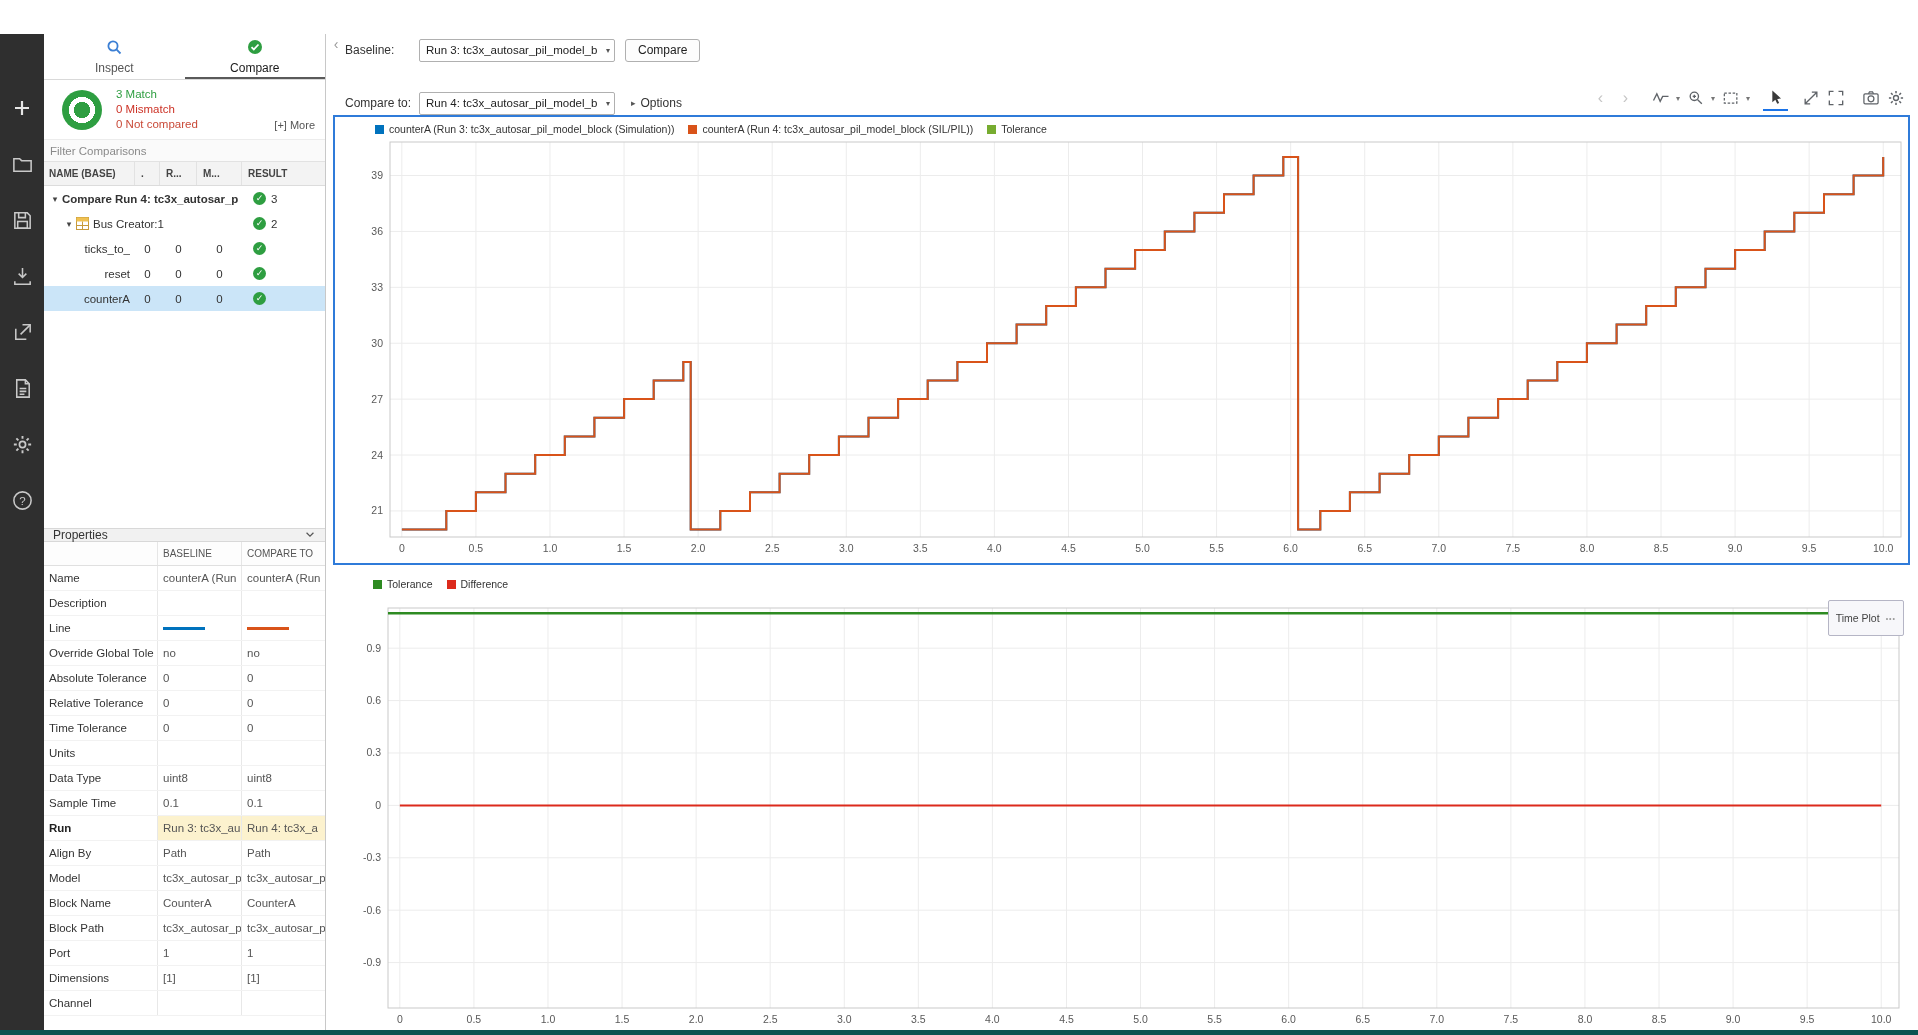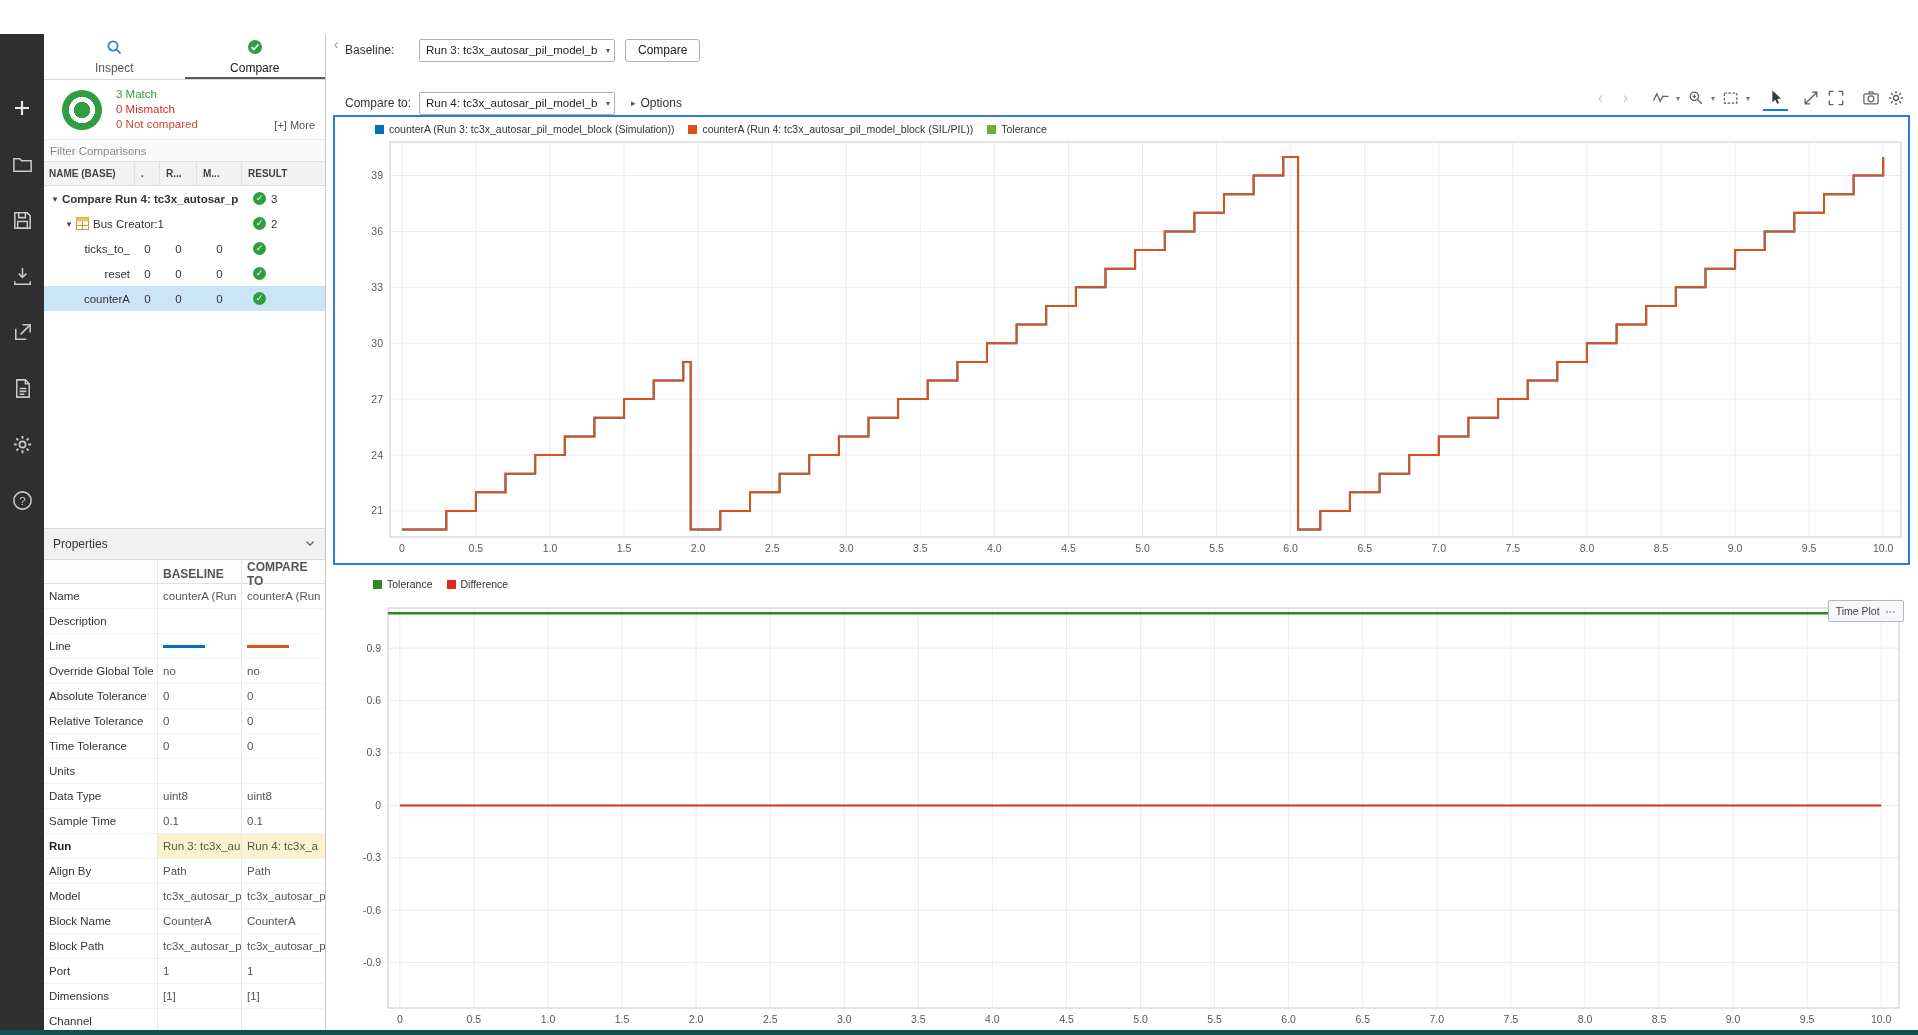--- a/index.html
+++ b/index.html
@@ -51,23 +51,23 @@
   .nm.bold { font-weight:bold; }
   .caret { width:14px; color:#444; font-size:9px; text-align:center; flex:none; }
   .busicon { width:13px; height:13px; margin-right:4px; flex:none; }
   .tleaf { grid-column:1/2; text-align:right; padding-right:5px; white-space:nowrap; overflow:hidden;padding-left:36px; }
   .tval { text-align:center; }
   .tres { grid-column:5; display:flex; align-items:center; gap:5px; padding-left:11px; }
   .chk { width:13px; height:13px; border-radius:50%; background:#2e9e41; color:#fff; font-size:9px; line-height:13px; text-align:center; flex:none; }
 
   .treespacer { height:217px; background:#fff; }
 
-  .propshdr { height:32px; background:#f1f1f1; border-top:1px solid #d8d8d8; border-bottom:1px solid #d8d8d8; display:flex; align-items:center; justify-content:space-between; padding:0 9px; font-size:12px; color:#333; }
-
-  .phead { display:grid; grid-template-columns:113px 84px 1fr; height:24px; align-items:stretch; font-size:12px; font-weight:bold; color:#555; border-bottom:1px solid #e0e0e0; background:#fdfdfd; }
+  .propshdr { height:14px; background:#f1f1f1; border-top:1px solid #d8d8d8; border-bottom:1px solid #d8d8d8; display:flex; align-items:center; justify-content:space-between; padding:0 9px; font-size:12px; color:#333; }
+
+  .phead { display:grid; grid-template-columns:113px 84px 1fr; height:24px; align-items:stretch; font-size:10px; font-weight:normal; color:#555; border-bottom:1px solid #e0e0e0; background:#fdfdfd; }
   .phead > div { padding-left:5px; display:flex; align-items:center; }
   .phead > div + div { border-left:1px solid #e6e6e6; }
 
   .prow { display:grid; grid-template-columns:113px 84px 1fr; height:25px; align-items:stretch; font-size:11.5px; border-bottom:1px solid #f2f2f2; }
   .prow .pl { padding-left:5px; color:#333; white-space:nowrap; overflow:hidden; display:flex; align-items:center; }
   .prow .pl.b { font-weight:bold; color:#222; }
   .prow .pv { padding-left:5px; border-left:1px solid #e8e8e8; display:flex; align-items:center; white-space:nowrap; overflow:hidden; color:#555; }
   .prow.hl .pv { background:#fcf2ce; }
   .swatch { width:42px; height:3px; }
   .swatch.blue { background:#0072BD; }
@@ -95,21 +95,21 @@
   .ctgap { width:10px; }
 
   
   .chart { background:#fff; position:absolute; }
   .chart1 { left:333px; top:115px; width:1577px; height:450px; border:2px solid #2f7bd9; }
   .chart2 { left:333px; top:572px; width:1577px; height:458px; }
   .plotsvg { position:absolute; left:0; top:0; }
   .legend { position:absolute; top:6px; left:40px; display:flex; gap:14px; align-items:center; font-size:10.5px; color:#333; white-space:nowrap; }
   .litem { display:flex; align-items:center; }
   .lsq { width:9px; height:9px; display:inline-block; margin-right:5px; flex:none; }
-  .badge { position:absolute; top:28px; right:6px; border:1px solid #b5b5c5; background:#f7f7fa; border-radius:2px; font-size:10.5px; color:#444; padding:4px 7px; display:flex; align-items:center; gap:6px; }
+  .badge { position:absolute; top:28px; right:6px; border:1px solid #b5b5c5; background:#f7f7fa; border-radius:2px; font-size:10.5px; color:#444; padding:11px 7px; display:flex; align-items:center; gap:6px; }
   .dots { font-size:7px; color:#999; letter-spacing:1px; }
 
   .bottomstrip { position:absolute; left:0; right:0; bottom:0; height:5px; background:#0b5351; }
 
   svg text { font-family:"Liberation Sans", sans-serif; }
 </style>
 </head>
 <body>
 
 <div id="app">

